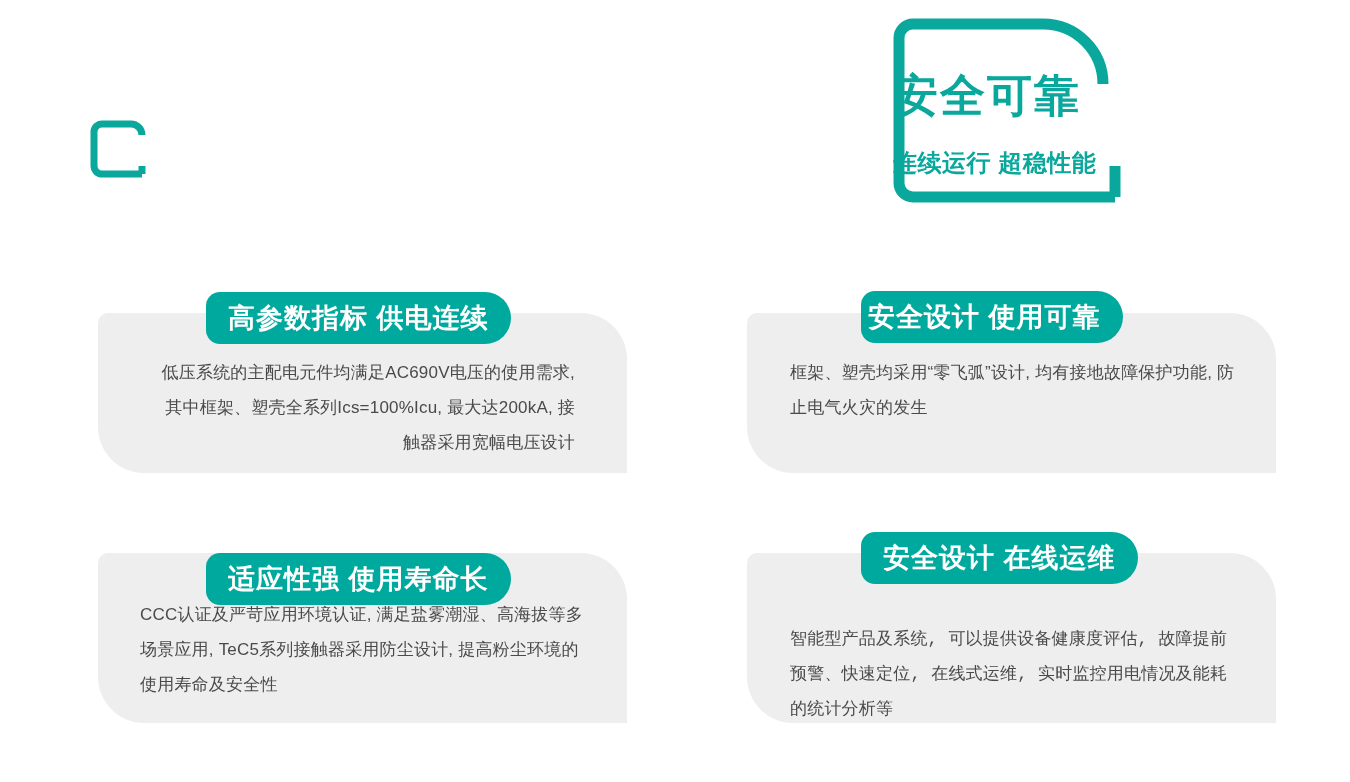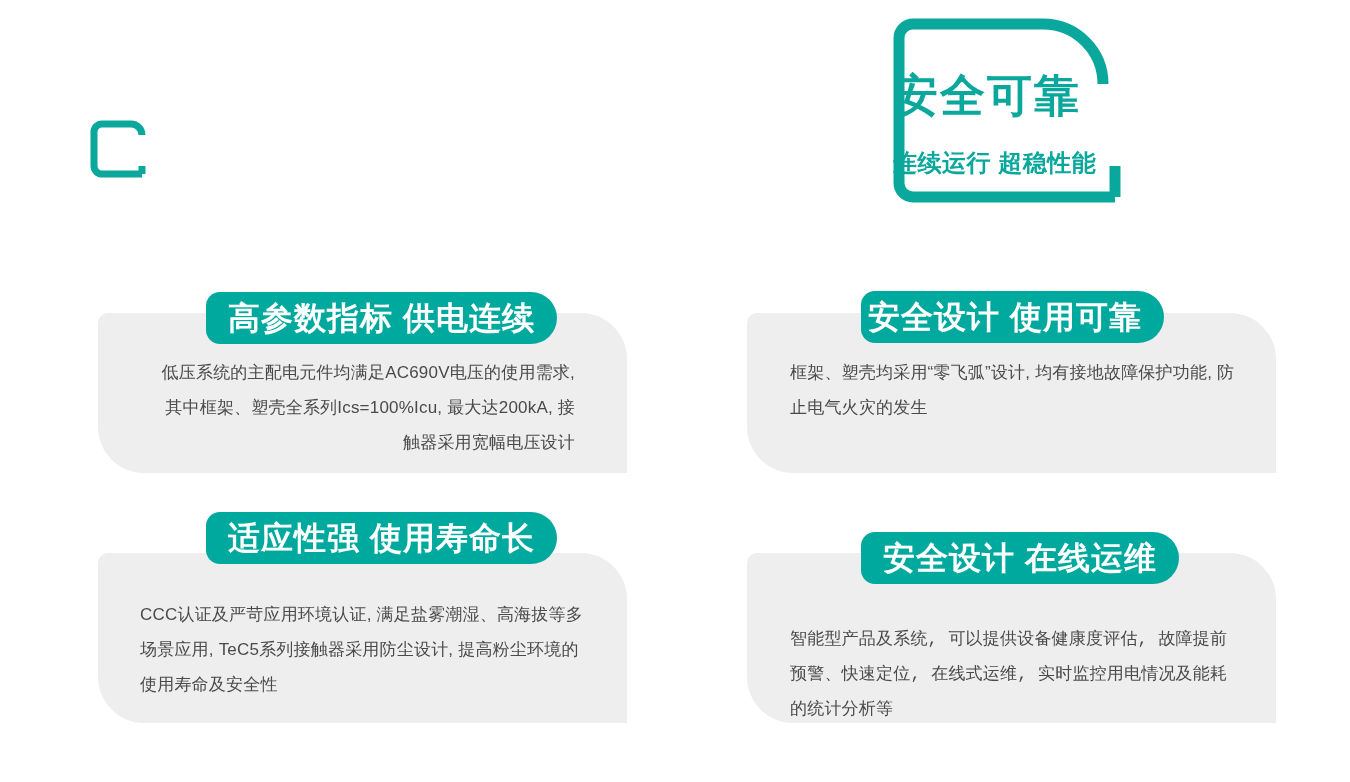--- a/index.html
+++ b/index.html
@@ -97,21 +97,21 @@
     border-radius: 14px 26px 26px 14px;
     display: flex;
     align-items: center;
     justify-content: center;
     padding: 0 22px;
     box-sizing: border-box;
     height: 52px;
   }
   .card-title-pill .pill-label {
     color: #ffffff;
-    font-size: 32px;
+    font-size: 27px;
     font-weight: bold;
     letter-spacing: 1px;
     white-space: nowrap;
     line-height: 52px;
   }
   .card-body {
     position: absolute;
     color: #4a4a4a;
     font-size: 17px;
     line-height: 35px;
@@ -123,21 +123,21 @@
   #pill-high-parameters { left: 206px; top: 292px; }
   #body-high-parameters { left: 155px; top: 355px; width: 420px; text-align: right; }
 
   
   #card-safe-design { left: 747px; top: 313px; width: 529px; height: 160px; }
   #pill-safe-design  { left: 861px; top: 291px; padding-left: 7px; }
   #body-safe-design  { left: 790px; top: 355px; width: 450px; }
 
   
   #card-adaptability { left: 98px; top: 553px; width: 529px; height: 170px; }
-  #pill-adaptability { left: 206px; top: 512px; }
+  #pill-adaptability { left: 206px; top: 553px; }
   #body-adaptability { left: 140px; top: 597px; width: 445px; }
 
   
   #card-smart-control { left: 747px; top: 553px; width: 529px; height: 170px; }
   #pill-smart-control { left: 861px; top: 532px; }
   #body-smart-control { left: 790px; top: 622px; width: 450px; font-family: Liberation Mono, monospace; }
 </style>
 </head>
 <body>
 

